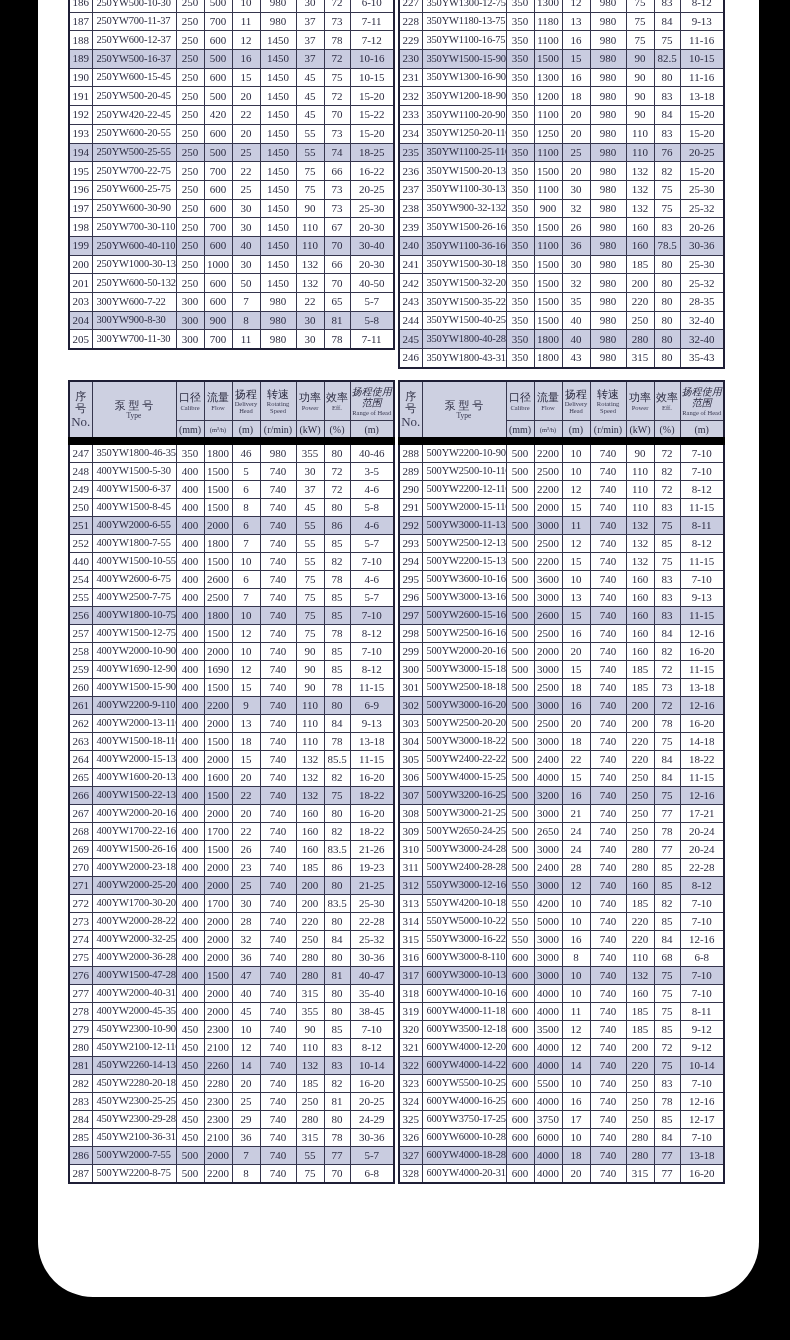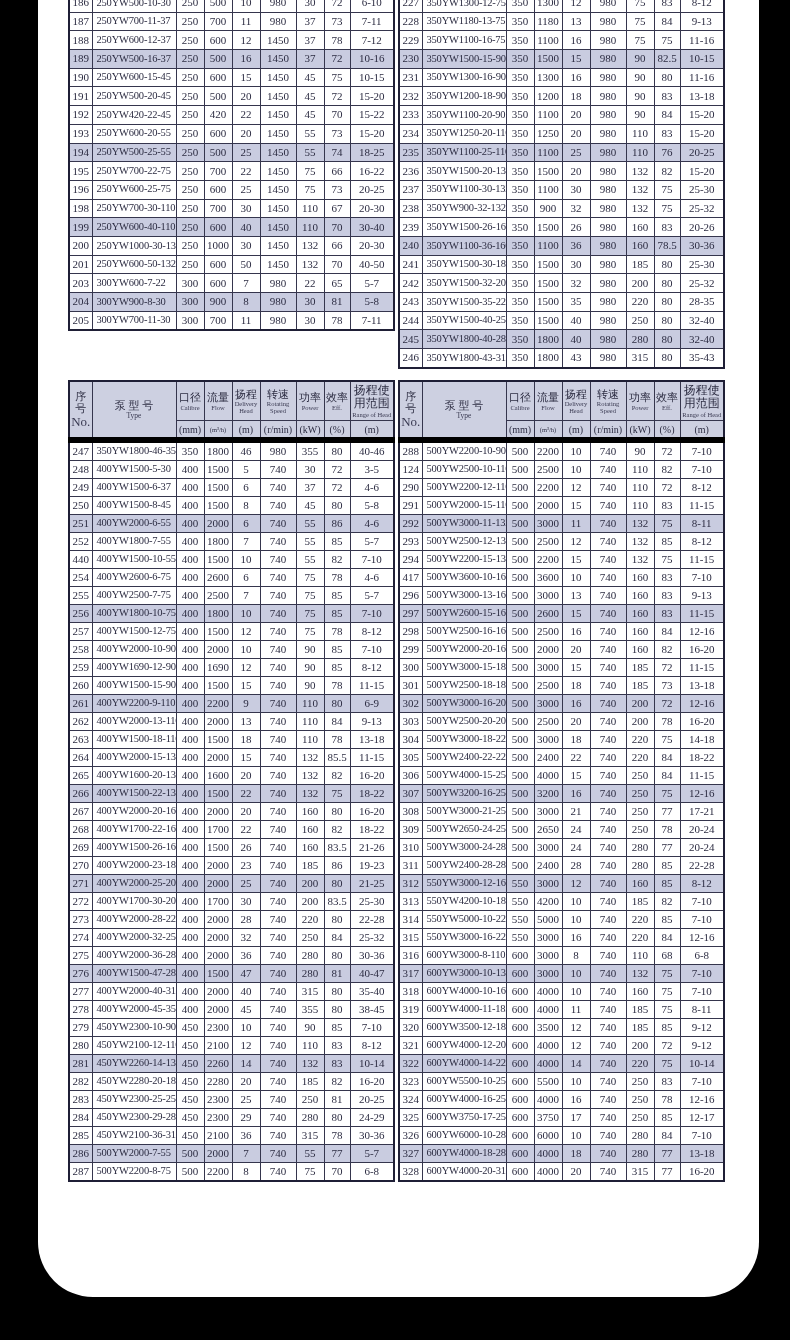--- a/index.html
+++ b/index.html
@@ -24,26 +24,26 @@
     font-size:11px;color:#2c2c42;white-space:nowrap;overflow:hidden;
     height:17.7px;line-height:1;
   }
   table.pump.bottom td{height:17px;}
   table.pump td.c-type{text-align:left;padding-left:4px;font-size:10.5px;letter-spacing:-0.2px;}
   table.pump tr.hl td{background:#c9cce0;}
   table.pump thead th{
     background:#cdd0e1;border:1px solid #35354d;font-weight:normal;
     color:#2c2c42;padding:0;overflow:hidden;
   }
-  table.pump thead{border-bottom:6px solid #000000;}
+  table.pump thead{border-bottom:8px solid #000000;}
   th.h-name{height:38px;vertical-align:middle;}
   th.h-unit{height:16px;font-size:10px;font-weight:bold;white-space:nowrap;}
   th.h-unit.small{font-size:6.5px;}
   .zh{display:block;font-size:11px;line-height:1.15;}
-  .zh.wrap{white-space:normal;word-break:break-all;font-size:12px;}
+  .zh.wrap{white-space:normal;word-break:break-all;font-size:10px;font-style:italic;}
   .en{display:block;font-size:6.5px;line-height:1.1;color:#3a3a52;white-space:normal;}
   th.h-no .zh{white-space:normal;word-break:break-all;}
   th.h-no .en{font-size:13px;}
   th.h-type .en{font-size:7.5px;}
 </style>
 </head>
 <body>
 
 <div class="card"></div>
 
@@ -175,20 +175,31 @@
         <td class="c-type">250YW600-25-75</td>
         <td>250</td>
         <td>600</td>
         <td>25</td>
         <td>1450</td>
         <td>75</td>
         <td>73</td>
         <td>20-25</td>
       </tr>
       <tr>
+        <td>197</td>
+        <td class="c-type">250YW600-30-90</td>
+        <td>250</td>
+        <td>600</td>
+        <td>30</td>
+        <td>1450</td>
+        <td>90</td>
+        <td>73</td>
+        <td>25-30</td>
+      </tr>
+      <tr>
         <td>198</td>
         <td class="c-type">250YW700-30-110</td>
         <td>250</td>
         <td>700</td>
         <td>30</td>
         <td>1450</td>
         <td>110</td>
         <td>67</td>
         <td>20-30</td>
       </tr>
@@ -1080,21 +1091,21 @@
         <td class="c-type">500YW2200-10-90</td>
         <td>500</td>
         <td>2200</td>
         <td>10</td>
         <td>740</td>
         <td>90</td>
         <td>72</td>
         <td>7-10</td>
       </tr>
       <tr>
-        <td>124</td>
+        <td>289</td>
         <td class="c-type">500YW2500-10-110</td>
         <td>500</td>
         <td>2500</td>
         <td>10</td>
         <td>740</td>
         <td>110</td>
         <td>82</td>
         <td>7-10</td>
       </tr>
       <tr>
@@ -1146,21 +1157,21 @@
         <td class="c-type">500YW2200-15-132</td>
         <td>500</td>
         <td>2200</td>
         <td>15</td>
         <td>740</td>
         <td>132</td>
         <td>75</td>
         <td>11-15</td>
       </tr>
       <tr>
-        <td>417</td>
+        <td>295</td>
         <td class="c-type">500YW3600-10-160</td>
         <td>500</td>
         <td>3600</td>
         <td>10</td>
         <td>740</td>
         <td>160</td>
         <td>83</td>
         <td>7-10</td>
       </tr>
       <tr>

